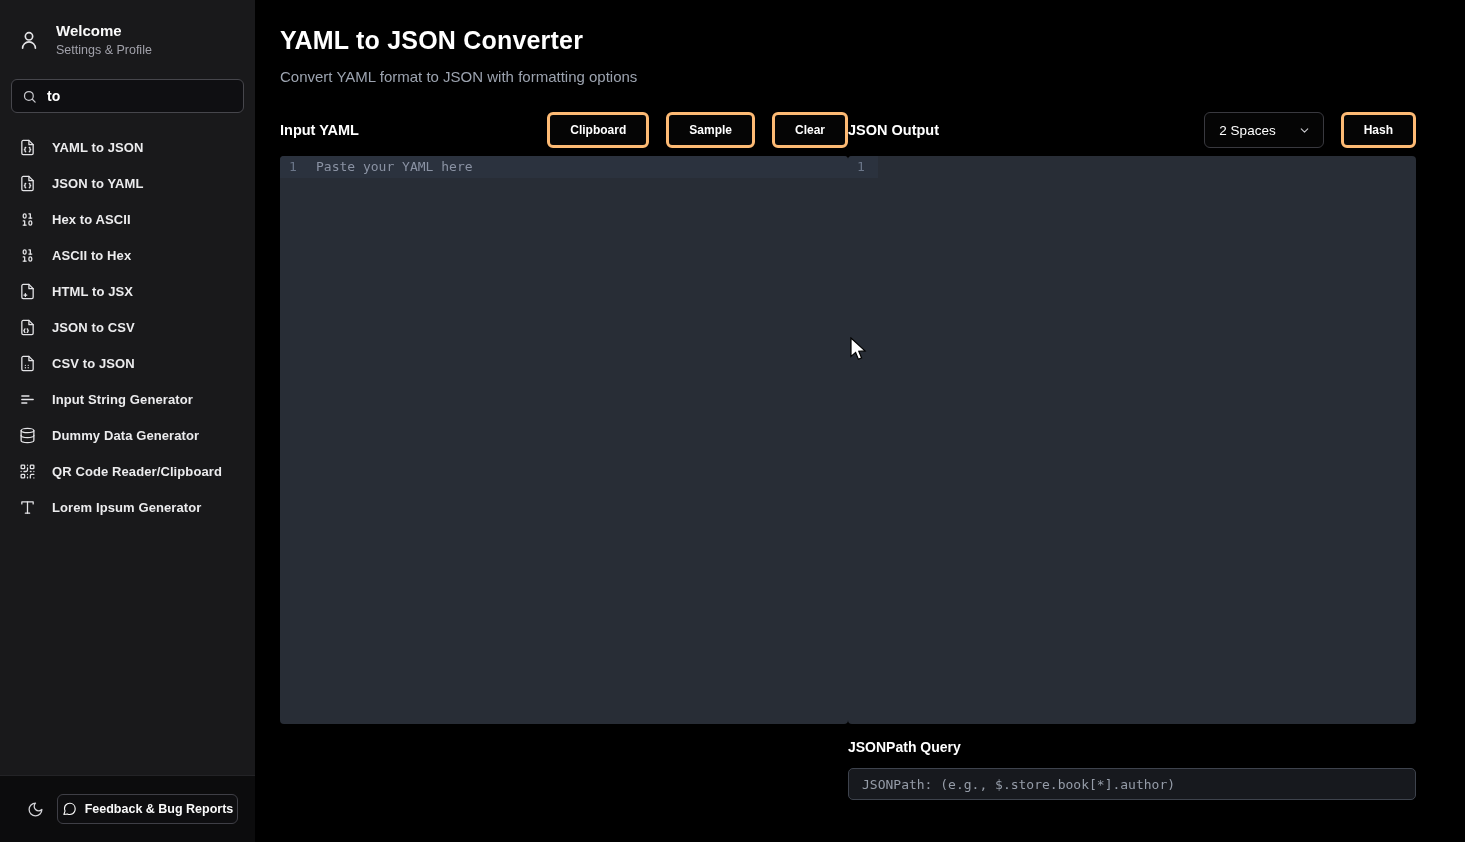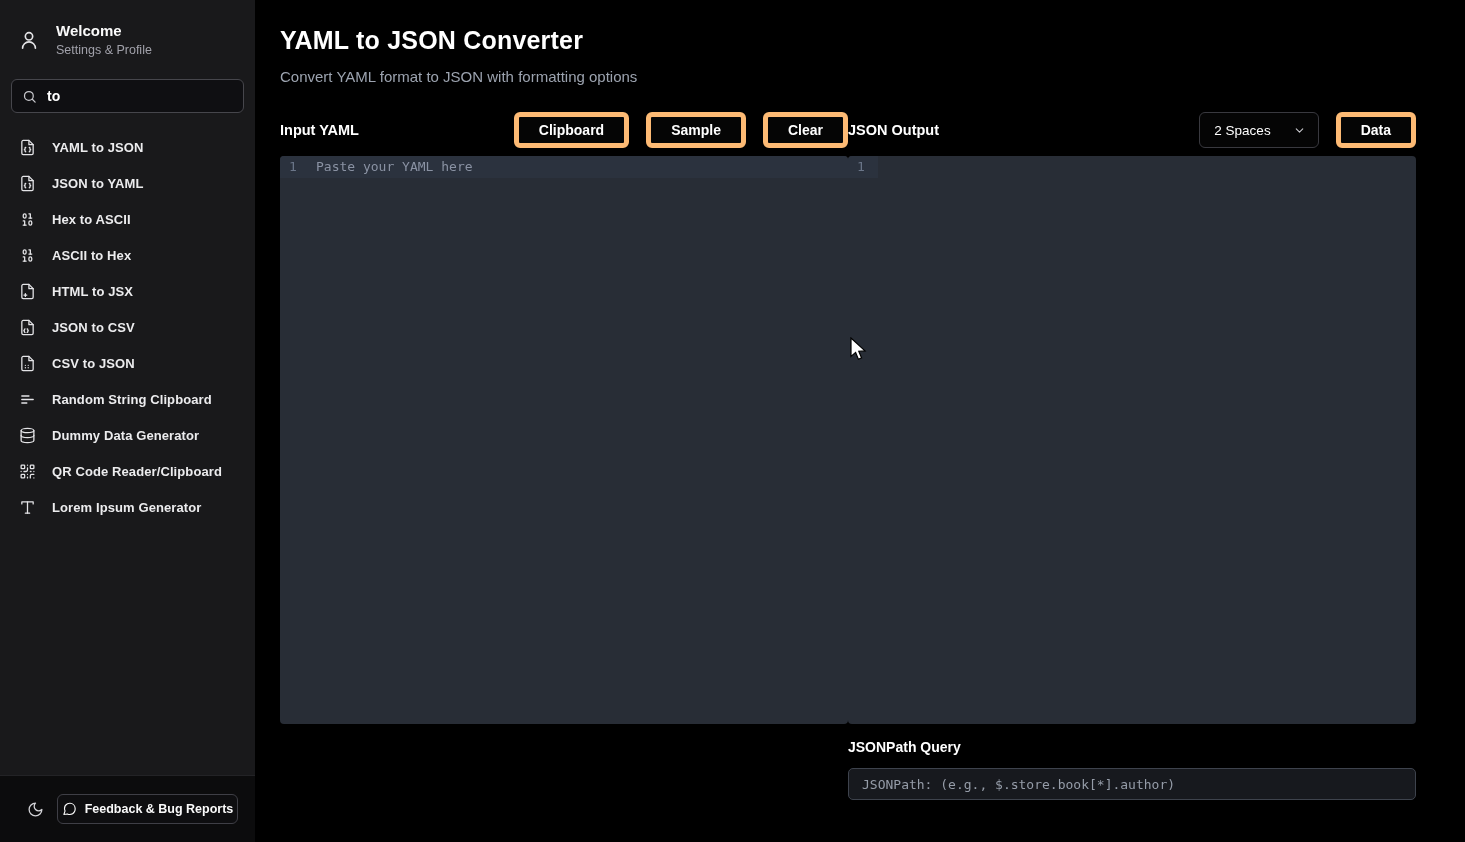--- a/index.html
+++ b/index.html
@@ -54,22 +54,22 @@
   
   .main { flex:1; padding:26px 25px 0 25px; }
   .page-title { font-size:25px; font-weight:700; color:#fff; letter-spacing:.2px; }
   .page-subtitle { font-size:15px; color:#9ca3af; margin-top:13px; }
   .panels { display:flex; margin-top:27px; }
   .panel { width:568px; }
   .panel-header { height:36px; display:flex; align-items:center; justify-content:space-between; margin-bottom:8px; }
   .panel-label { font-size:14.5px; font-weight:700; color:#fff; }
   .panel-actions { display:flex; gap:17px; align-items:center; }
   .btn {
-    height:36px; padding:0 20px; background:#050505; border:5px solid #fdba74; border-radius:6px;
-    color:#fff; font-size:14px; font-weight:700; cursor:pointer;
+    height:36px; padding:0 20px; background:#050505; border:3px solid #fdba74; border-radius:6px;
+    color:#fff; font-size:12px; font-weight:700; cursor:pointer;
     display:flex; align-items:center; font-family:"Liberation Sans", sans-serif;
   }
   .select {
     height:36px; padding:0 12px 0 14px; background:#050505; border:1px solid #39393f; border-radius:6px;
     color:#fff; font-size:13.5px; font-weight:400; cursor:pointer;
     display:flex; align-items:center; gap:22px;
   }
   .select svg { color:#c9c9ce; }
   
   .editor {
@@ -188,21 +188,21 @@
           <path d="M13 18h.01"></path>
         </svg>
       <span class="sb-item-label">CSV to JSON</span>
     </div>
     <div class="sb-item">
       <svg width="17" height="17" viewBox="0 0 24 24" fill="none" stroke="currentColor" stroke-width="2" stroke-linecap="round">
           <line x1="4" y1="7" x2="14" y2="7"></line>
           <line x1="4" y1="12" x2="20" y2="12"></line>
           <line x1="4" y1="17" x2="11" y2="17"></line>
         </svg>
-      <span class="sb-item-label">Random String Clipboard</span>
+      <span class="sb-item-label">Input String Generator</span>
     </div>
     <div class="sb-item">
       <svg width="17" height="17" viewBox="0 0 24 24" fill="none" stroke="currentColor" stroke-width="1.8" stroke-linecap="round" stroke-linejoin="round">
           <ellipse cx="12" cy="5" rx="9" ry="3"></ellipse>
           <path d="M3 5v14c0 1.7 4 3 9 3s9-1.3 9-3V5"></path>
           <path d="M3 12c0 1.7 4 3 9 3s9-1.3 9-3"></path>
         </svg>
       <span class="sb-item-label">Dummy Data Generator</span>
     </div>
     <div class="sb-item">
@@ -273,21 +273,21 @@
     <section class="panel">
       <div class="panel-header">
         <span class="panel-label">JSON Output</span>
         <div class="panel-actions">
           <div class="select">
             <span>2 Spaces</span>
             <svg width="13" height="13" viewBox="0 0 24 24" fill="none" stroke="currentColor" stroke-width="2" stroke-linecap="round" stroke-linejoin="round">
                 <polyline points="6 9 12 15 18 9"></polyline>
               </svg>
           </div>
-          <button class="btn">Data</button>
+          <button class="btn">Hash</button>
         </div>
       </div>
       <div class="editor">
         <div class="ed-row">
           <span class="gutter cell-active">1</span>
         </div>
       </div>
       <div class="jsonpath-label">JSONPath Query</div>
       <input class="jsonpath-input" type="text" placeholder="JSONPath: (e.g., $.store.book[*].author)" style="">
     </section>

